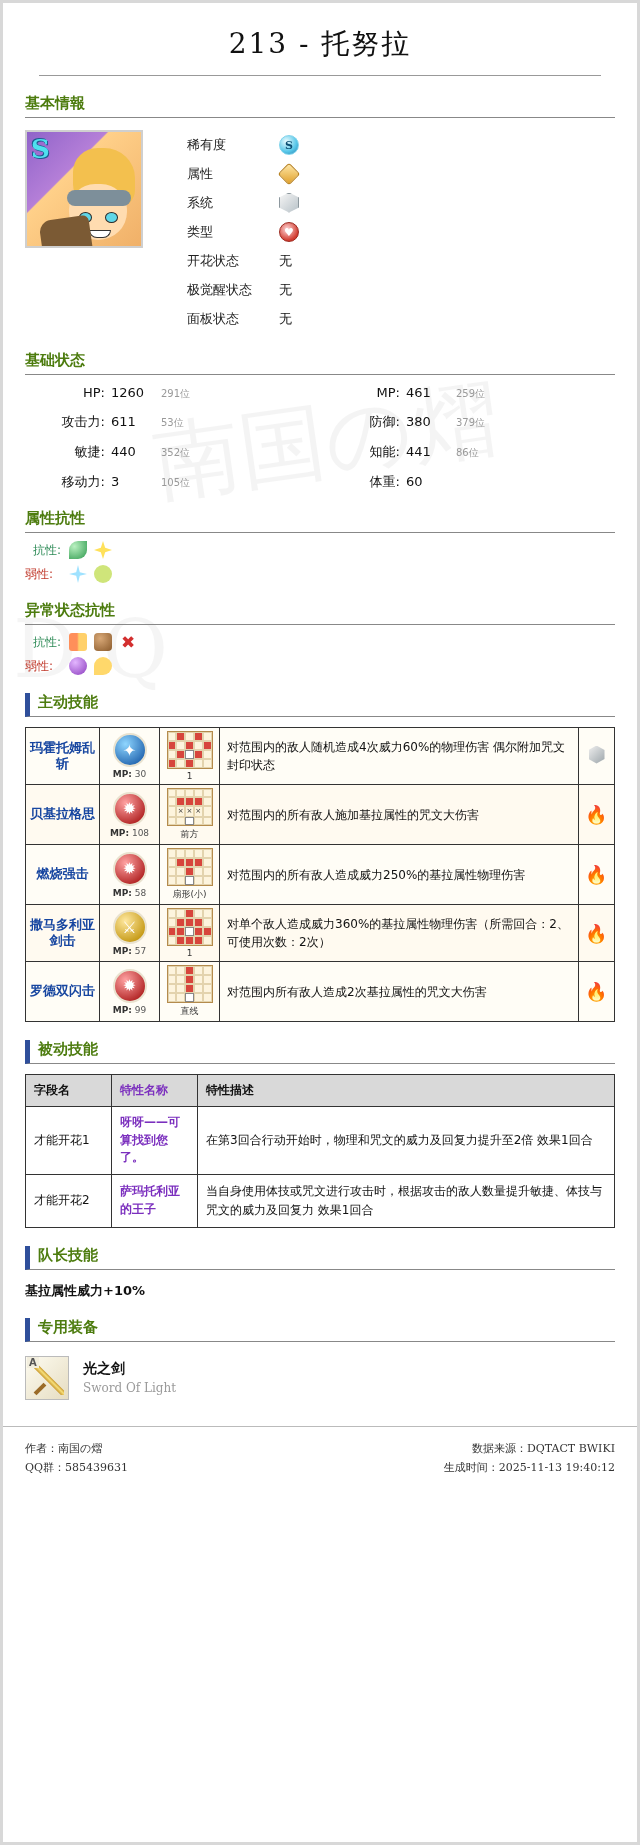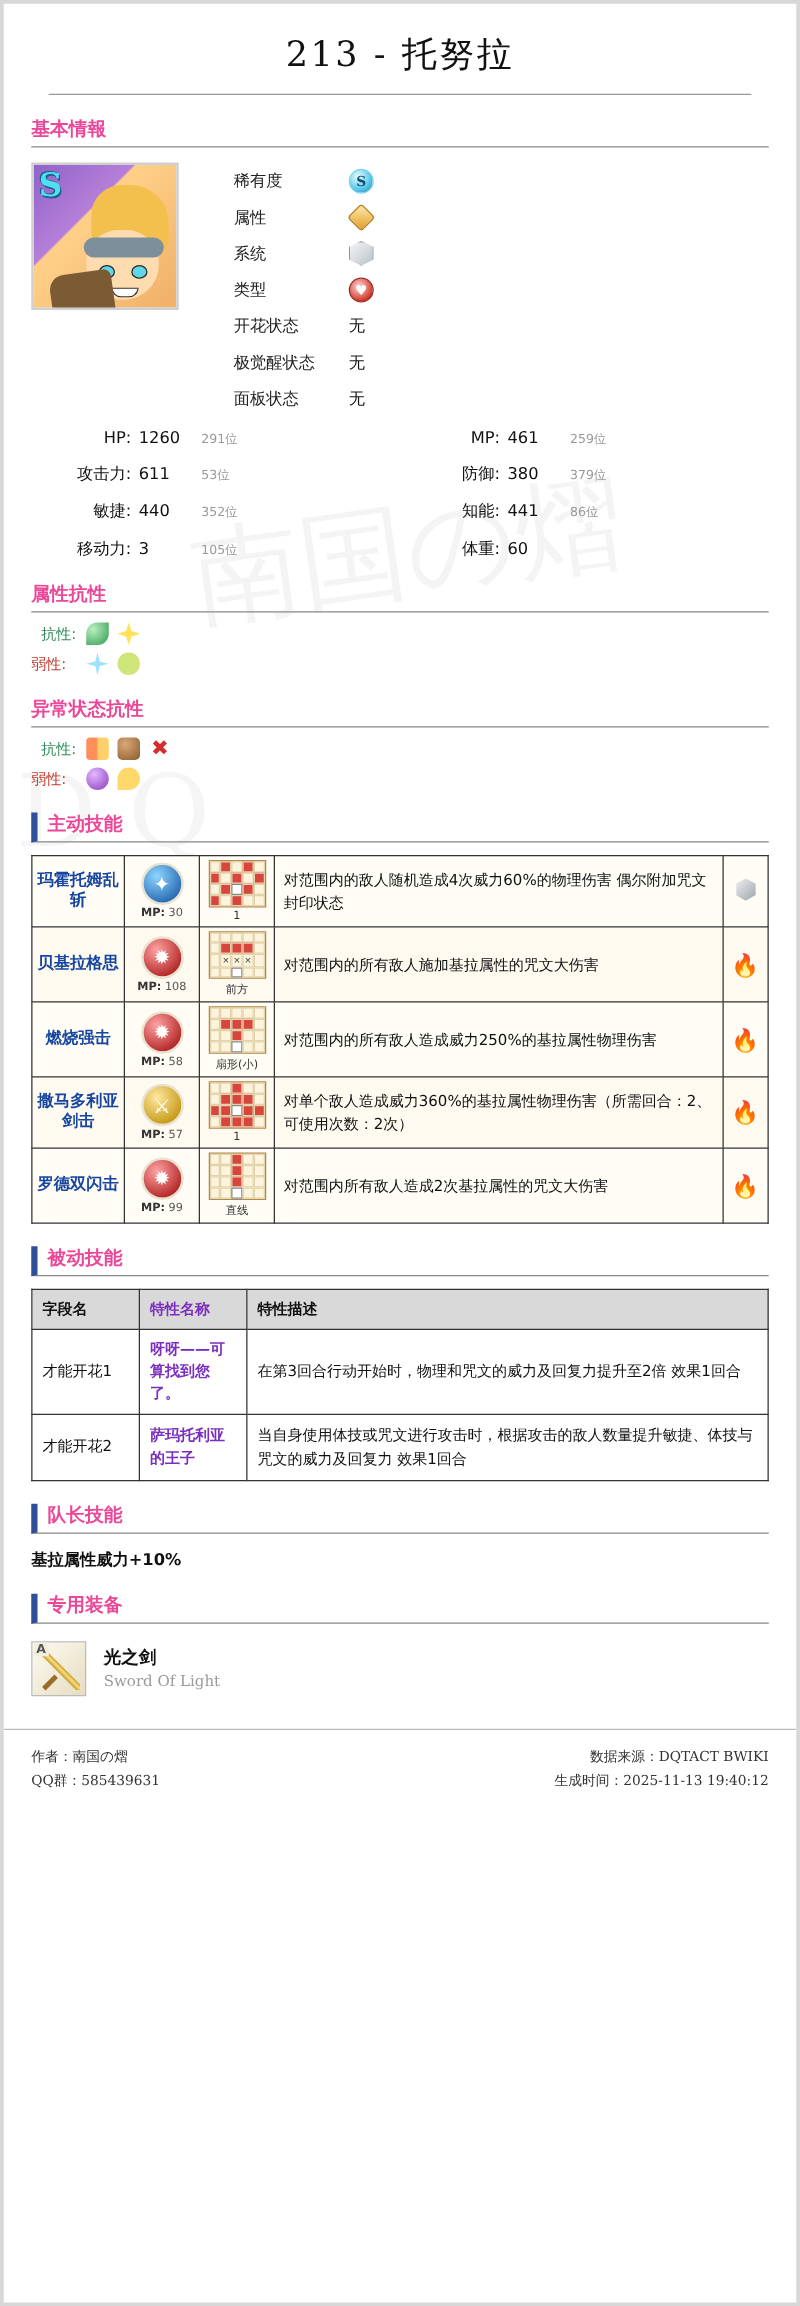--- a/index.html
+++ b/index.html
@@ -59,21 +59,21 @@
     font-family: "DejaVu Serif", serif;
     letter-spacing: 1px;
   }
   .title-rule {
     border-bottom: 1px solid #999;
     margin: 12px 14px 0 14px;
   }
 
   
   .section-h {
-    color: #ec4899;
+    color: #4d7c0f;
     font-size: 15px;
     font-weight: bold;
     margin: 18px 0 0 0;
     padding-bottom: 4px;
     position: relative;
   }
   .section-h.rule { border-bottom: 1px solid #888; }
   .section-h.bar {
     border-left: 5px solid #2f4f9b;
     padding-left: 8px;
@@ -329,20 +329,21 @@
           <div class="info-label">极觉醒状态</div>
           <div class="info-val info-text">无</div>
         </div>
         <div class="info-row">
           <div class="info-label">面板状态</div>
           <div class="info-val info-text">无</div>
         </div>
       </div>
     </div>
 
+    <div class="section-h rule">基础状态</div>
     <div class="stats">
       <div class="stats-row">
         <div class="stat-cell">
           <span class="stat-name">HP:</span>
           <span class="stat-value">1260</span>
           <span class="stat-rank">291位</span>
         </div>
         <div class="stat-cell">
           <span class="stat-name">MP:</span>
           <span class="stat-value">461</span>

